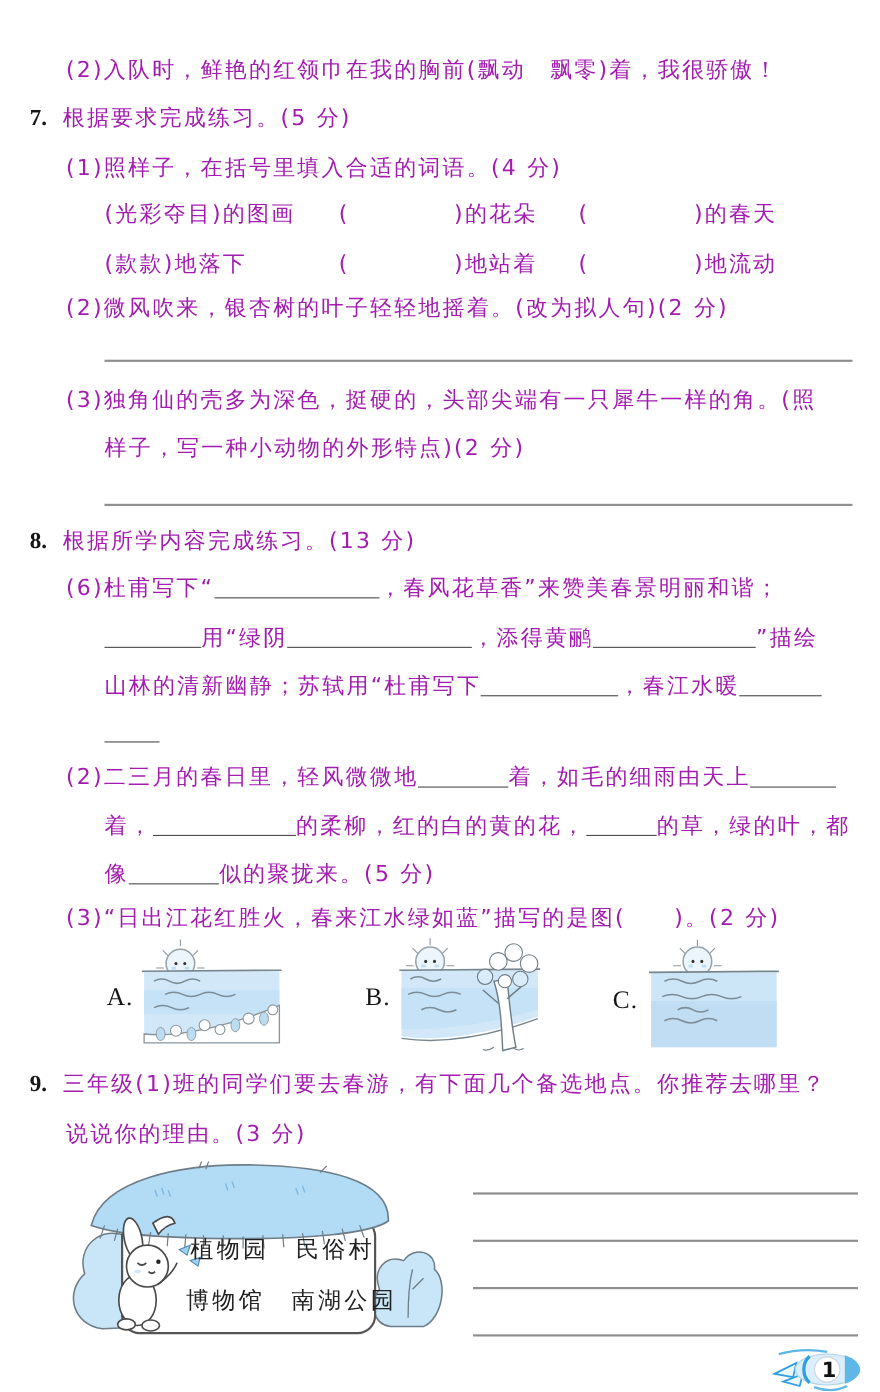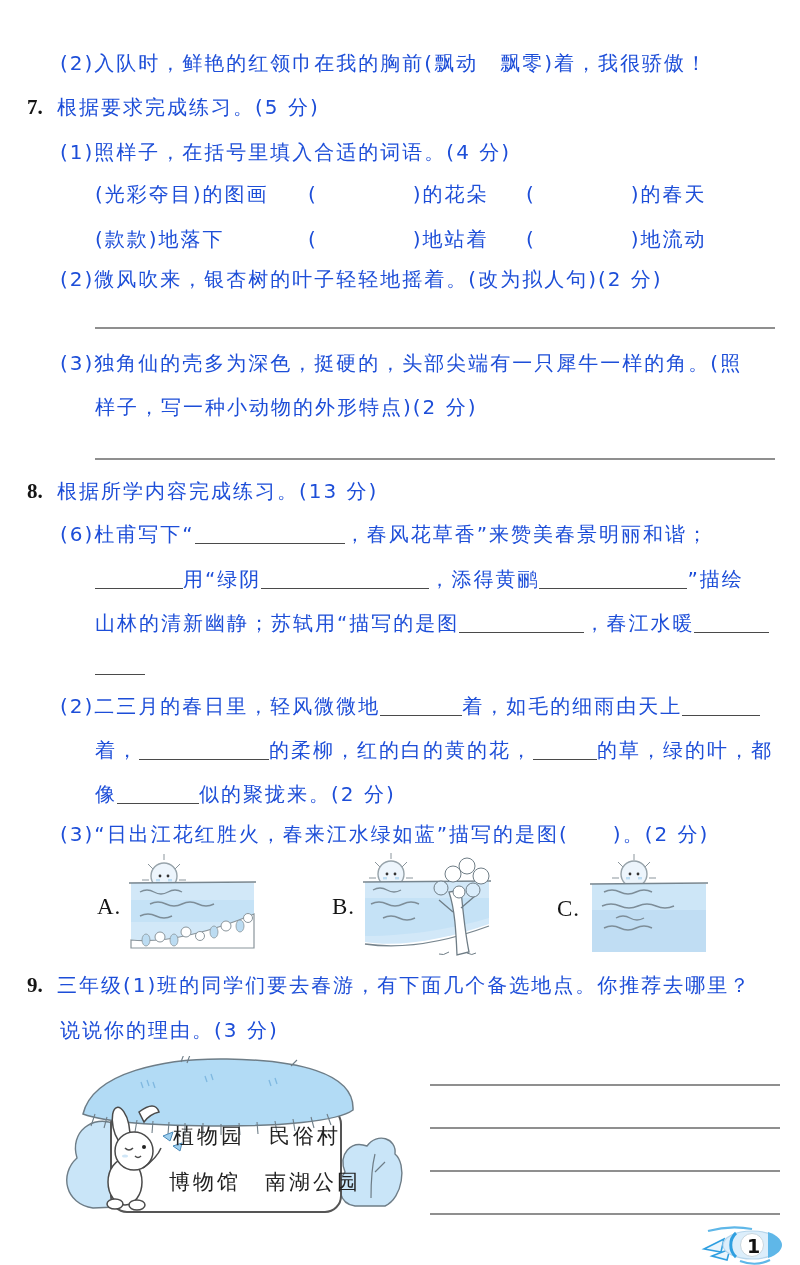--- a/index.html
+++ b/index.html
@@ -1,20 +1,20 @@
 <!DOCTYPE html>
 <html><head>
 <meta charset="utf-8">
 <style>
   html,body{margin:0;padding:0;}
   body{
     width:800px;height:1265px;position:relative;background:#ffffff;
     font-family:"DejaVu Sans",sans-serif;color:#151515;overflow:hidden;
   }
-  .cjk{position:absolute;font-size:20px;letter-spacing:2px;white-space:nowrap;color:#1d4ed8;}
+  .cjk{position:absolute;font-size:20px;letter-spacing:2px;white-space:nowrap;color:#a21caf;}
   .qnum{position:absolute;font-family:"Liberation Serif",serif;font-weight:bold;font-size:21px;letter-spacing:0;white-space:nowrap;}
   .aline{position:absolute;height:2px;background:#8f8f8f;}
   .blank{display:inline-block;border-bottom:1.6px solid #4a4a4a;height:19px;vertical-align:-3px;}
   .pblank{display:inline-block;width:95px;}
   .opt-label{position:absolute;font-family:"Liberation Serif",serif;font-size:23px;letter-spacing:1px;}
   .scene{position:absolute;text-decoration:underline;}
   .signtext{position:absolute;font-size:21px;letter-spacing:3px;white-space:nowrap;color:#222;}
   .pagenum{position:absolute;font-weight:bold;font-size:19px;color:#111;}
 </style>
 </head>
@@ -42,29 +42,29 @@
 <div class="cjk" style="left:95px;top:394px">样子，写一种小动物的外形特点)(2 分)</div>
 <div class="aline" style="left:95px;top:458px;width:680px"></div>
 
 <div class="qnum" style="left:27px;top:479px">8.</div>
 <div class="cjk" style="left:57px;top:478px">根据所学内容完成练习。(13 分)</div>
 
 <div class="cjk" style="left:60px;top:521px"><span>(6)杜甫写下“</span><span class="blank" style="width:150px"></span><span>，春风花草香”来赞美春景明丽和谐；</span></div>
 
 <div class="cjk" style="left:95px;top:566px"><span class="blank" style="width:88px"></span><span>用“绿阴</span><span class="blank" style="width:168px"></span><span>，添得黄鹂</span><span class="blank" style="width:148px"></span><span>”描绘</span></div>
 
-<div class="cjk" style="left:95px;top:610px"><span>山林的清新幽静；苏轼用“描写的是图</span><span class="blank" style="width:125px"></span><span>，春江水暖</span><span class="blank" style="width:75px"></span></div>
+<div class="cjk" style="left:95px;top:610px"><span>山林的清新幽静；苏轼用“杜甫写下</span><span class="blank" style="width:125px"></span><span>，春江水暖</span><span class="blank" style="width:75px"></span></div>
 
 <div class="cjk" style="left:95px;top:653px"><span class="blank" style="width:50px"></span></div>
 
 <div class="cjk" style="left:60px;top:693px"><span>(2)二三月的春日里，轻风微微地</span><span class="blank" style="width:82px"></span><span>着，如毛的细雨由天上</span><span class="blank" style="width:78px"></span></div>
 
 <div class="cjk" style="left:95px;top:737px"><span>着，</span><span class="blank" style="width:130px"></span><span>的柔柳，红的白的黄的花，</span><span class="blank" style="width:64px"></span><span>的草，绿的叶，都</span></div>
 
-<div class="cjk" style="left:95px;top:781px"><span>像</span><span class="blank" style="width:82px"></span><span>似的聚拢来。(2 分)</span></div>
+<div class="cjk" style="left:95px;top:781px"><span>像</span><span class="blank" style="width:82px"></span><span>似的聚拢来。(5 分)</span></div>
 
 <div class="cjk" style="left:60px;top:821px">(3)“日出江花红胜火，春来江水绿如蓝”描写的是图(　　)。(2 分)</div>
 
 <div class="opt-label" style="left:97px;top:894px">A.</div>
 <div class="scene" style="left:126px;top:852px">
   <span>
   <svg width="132" height="106" viewBox="0 0 132 106">
     <g>
       <line x1="22" y1="12" x2="27" y2="17" stroke="#8a959c"></line>
           <line x1="38" y1="2" x2="38" y2="8" stroke="#8a959c"></line>

